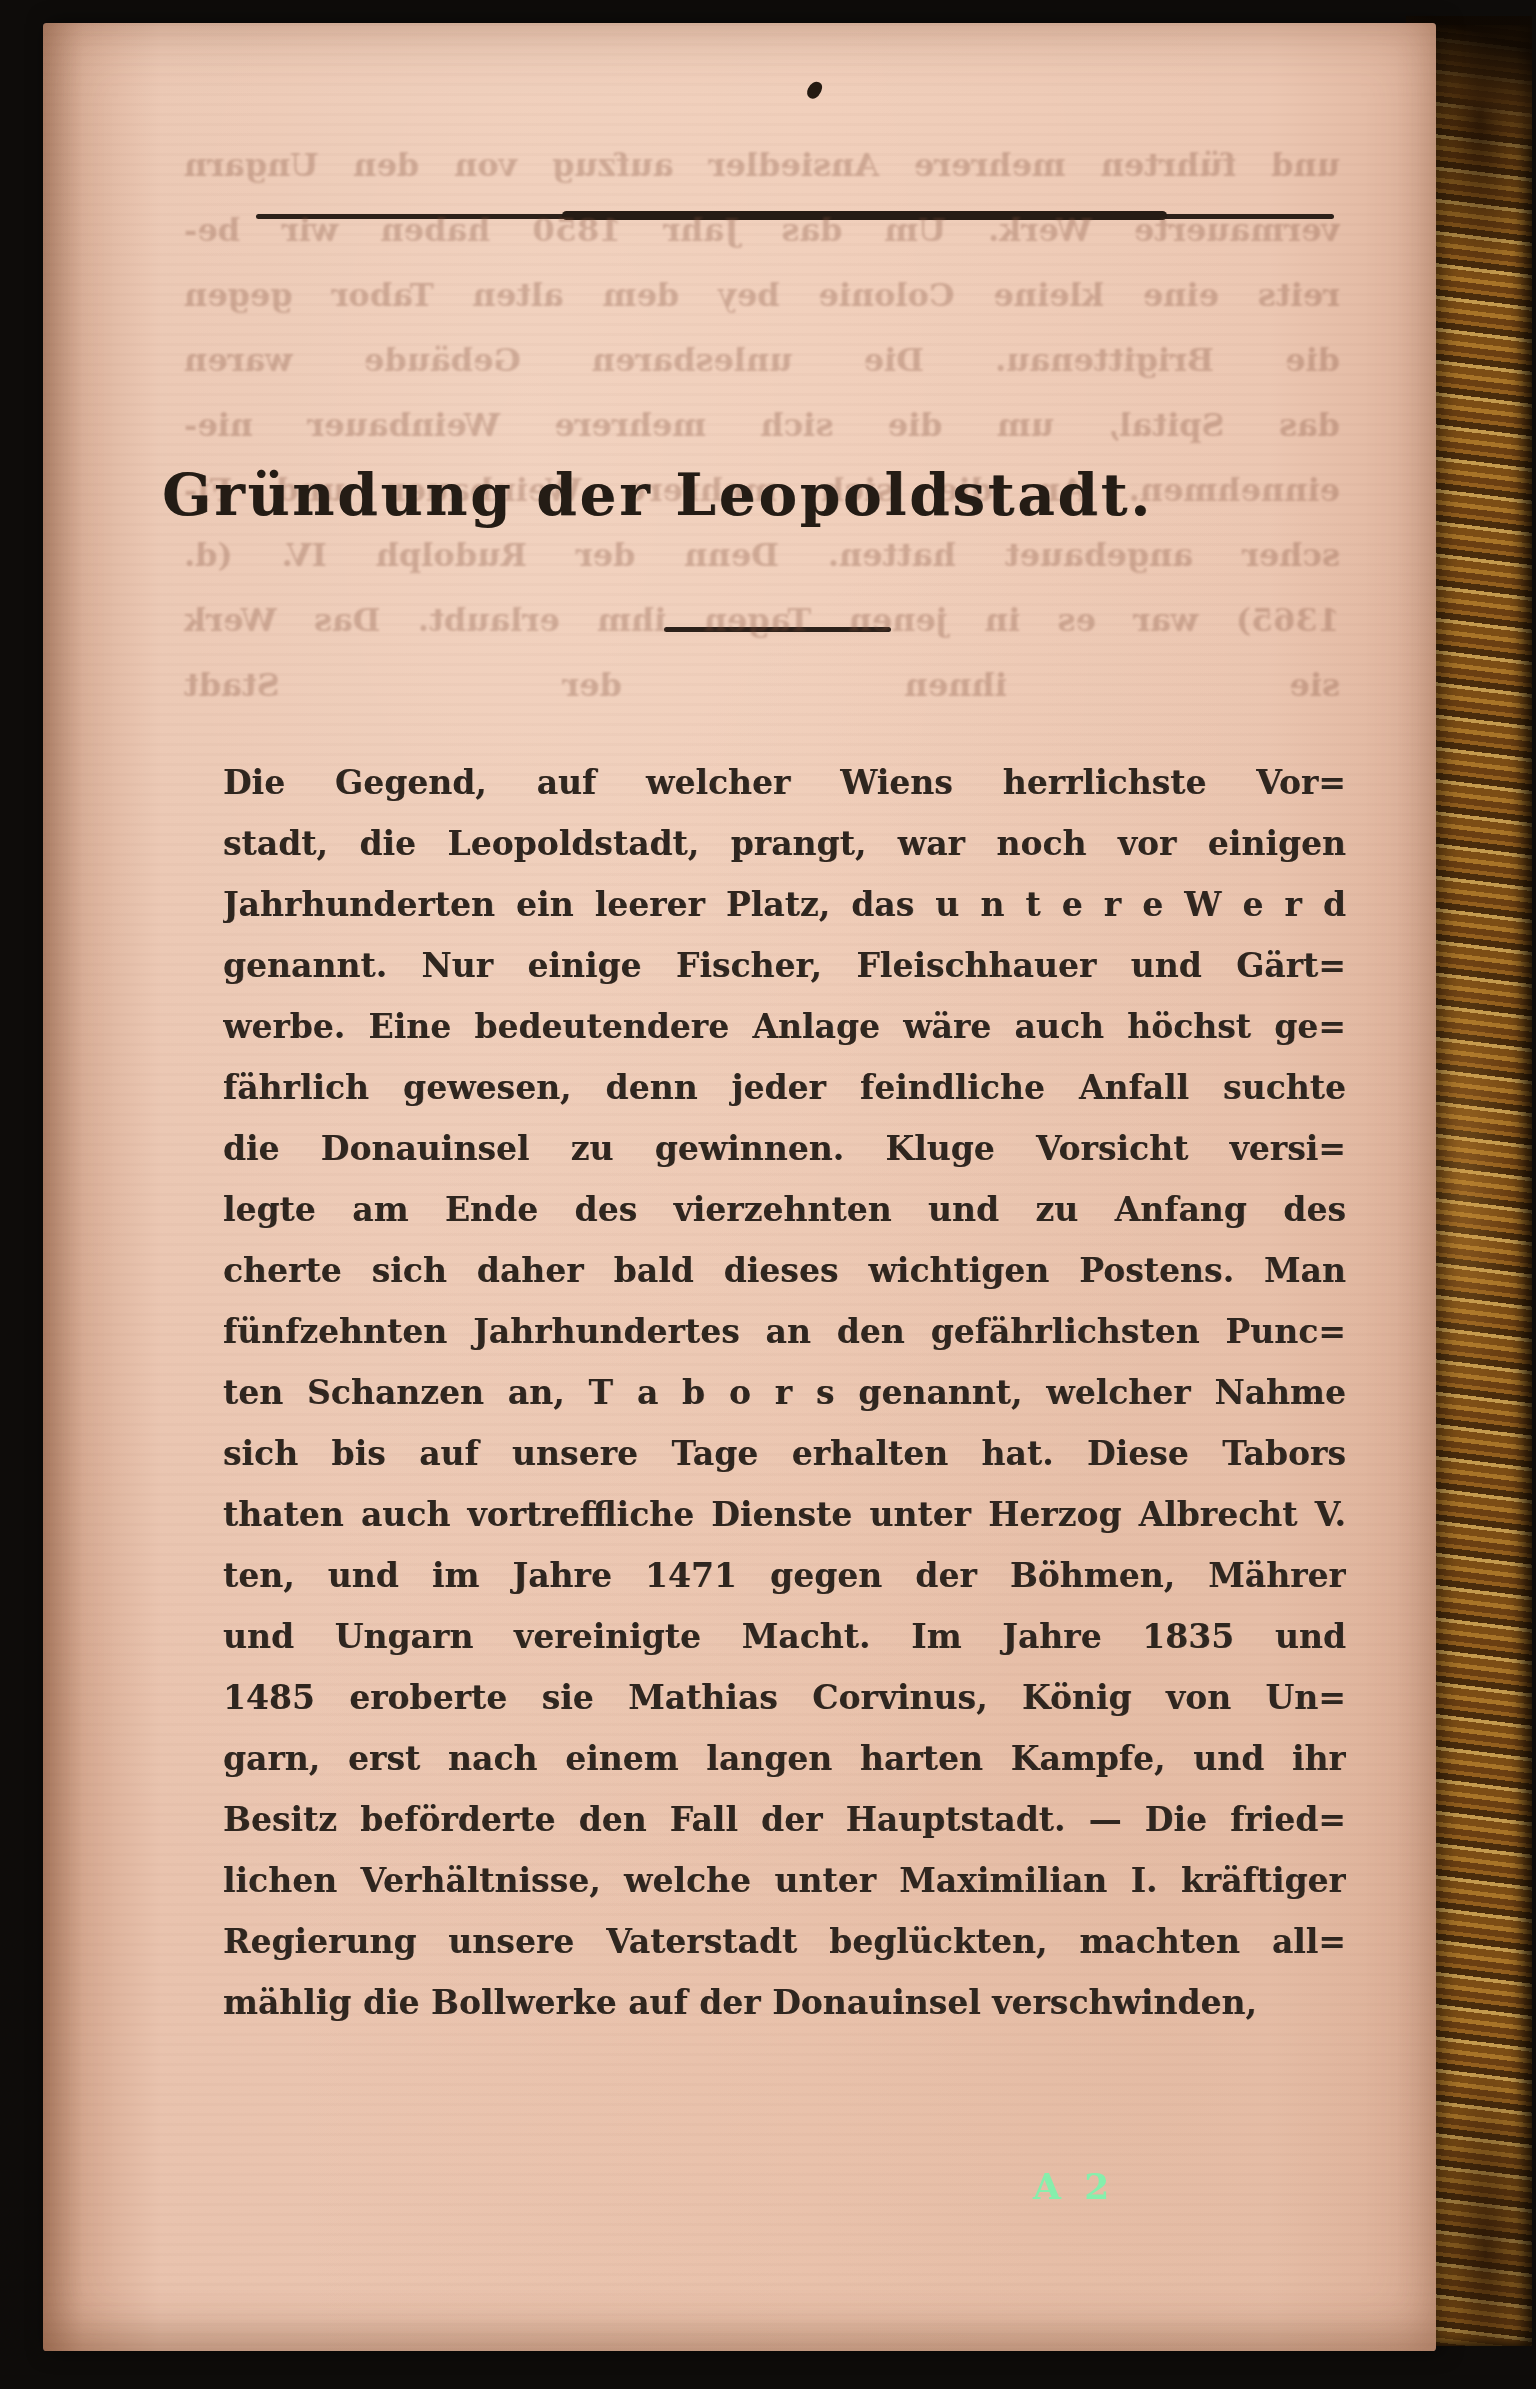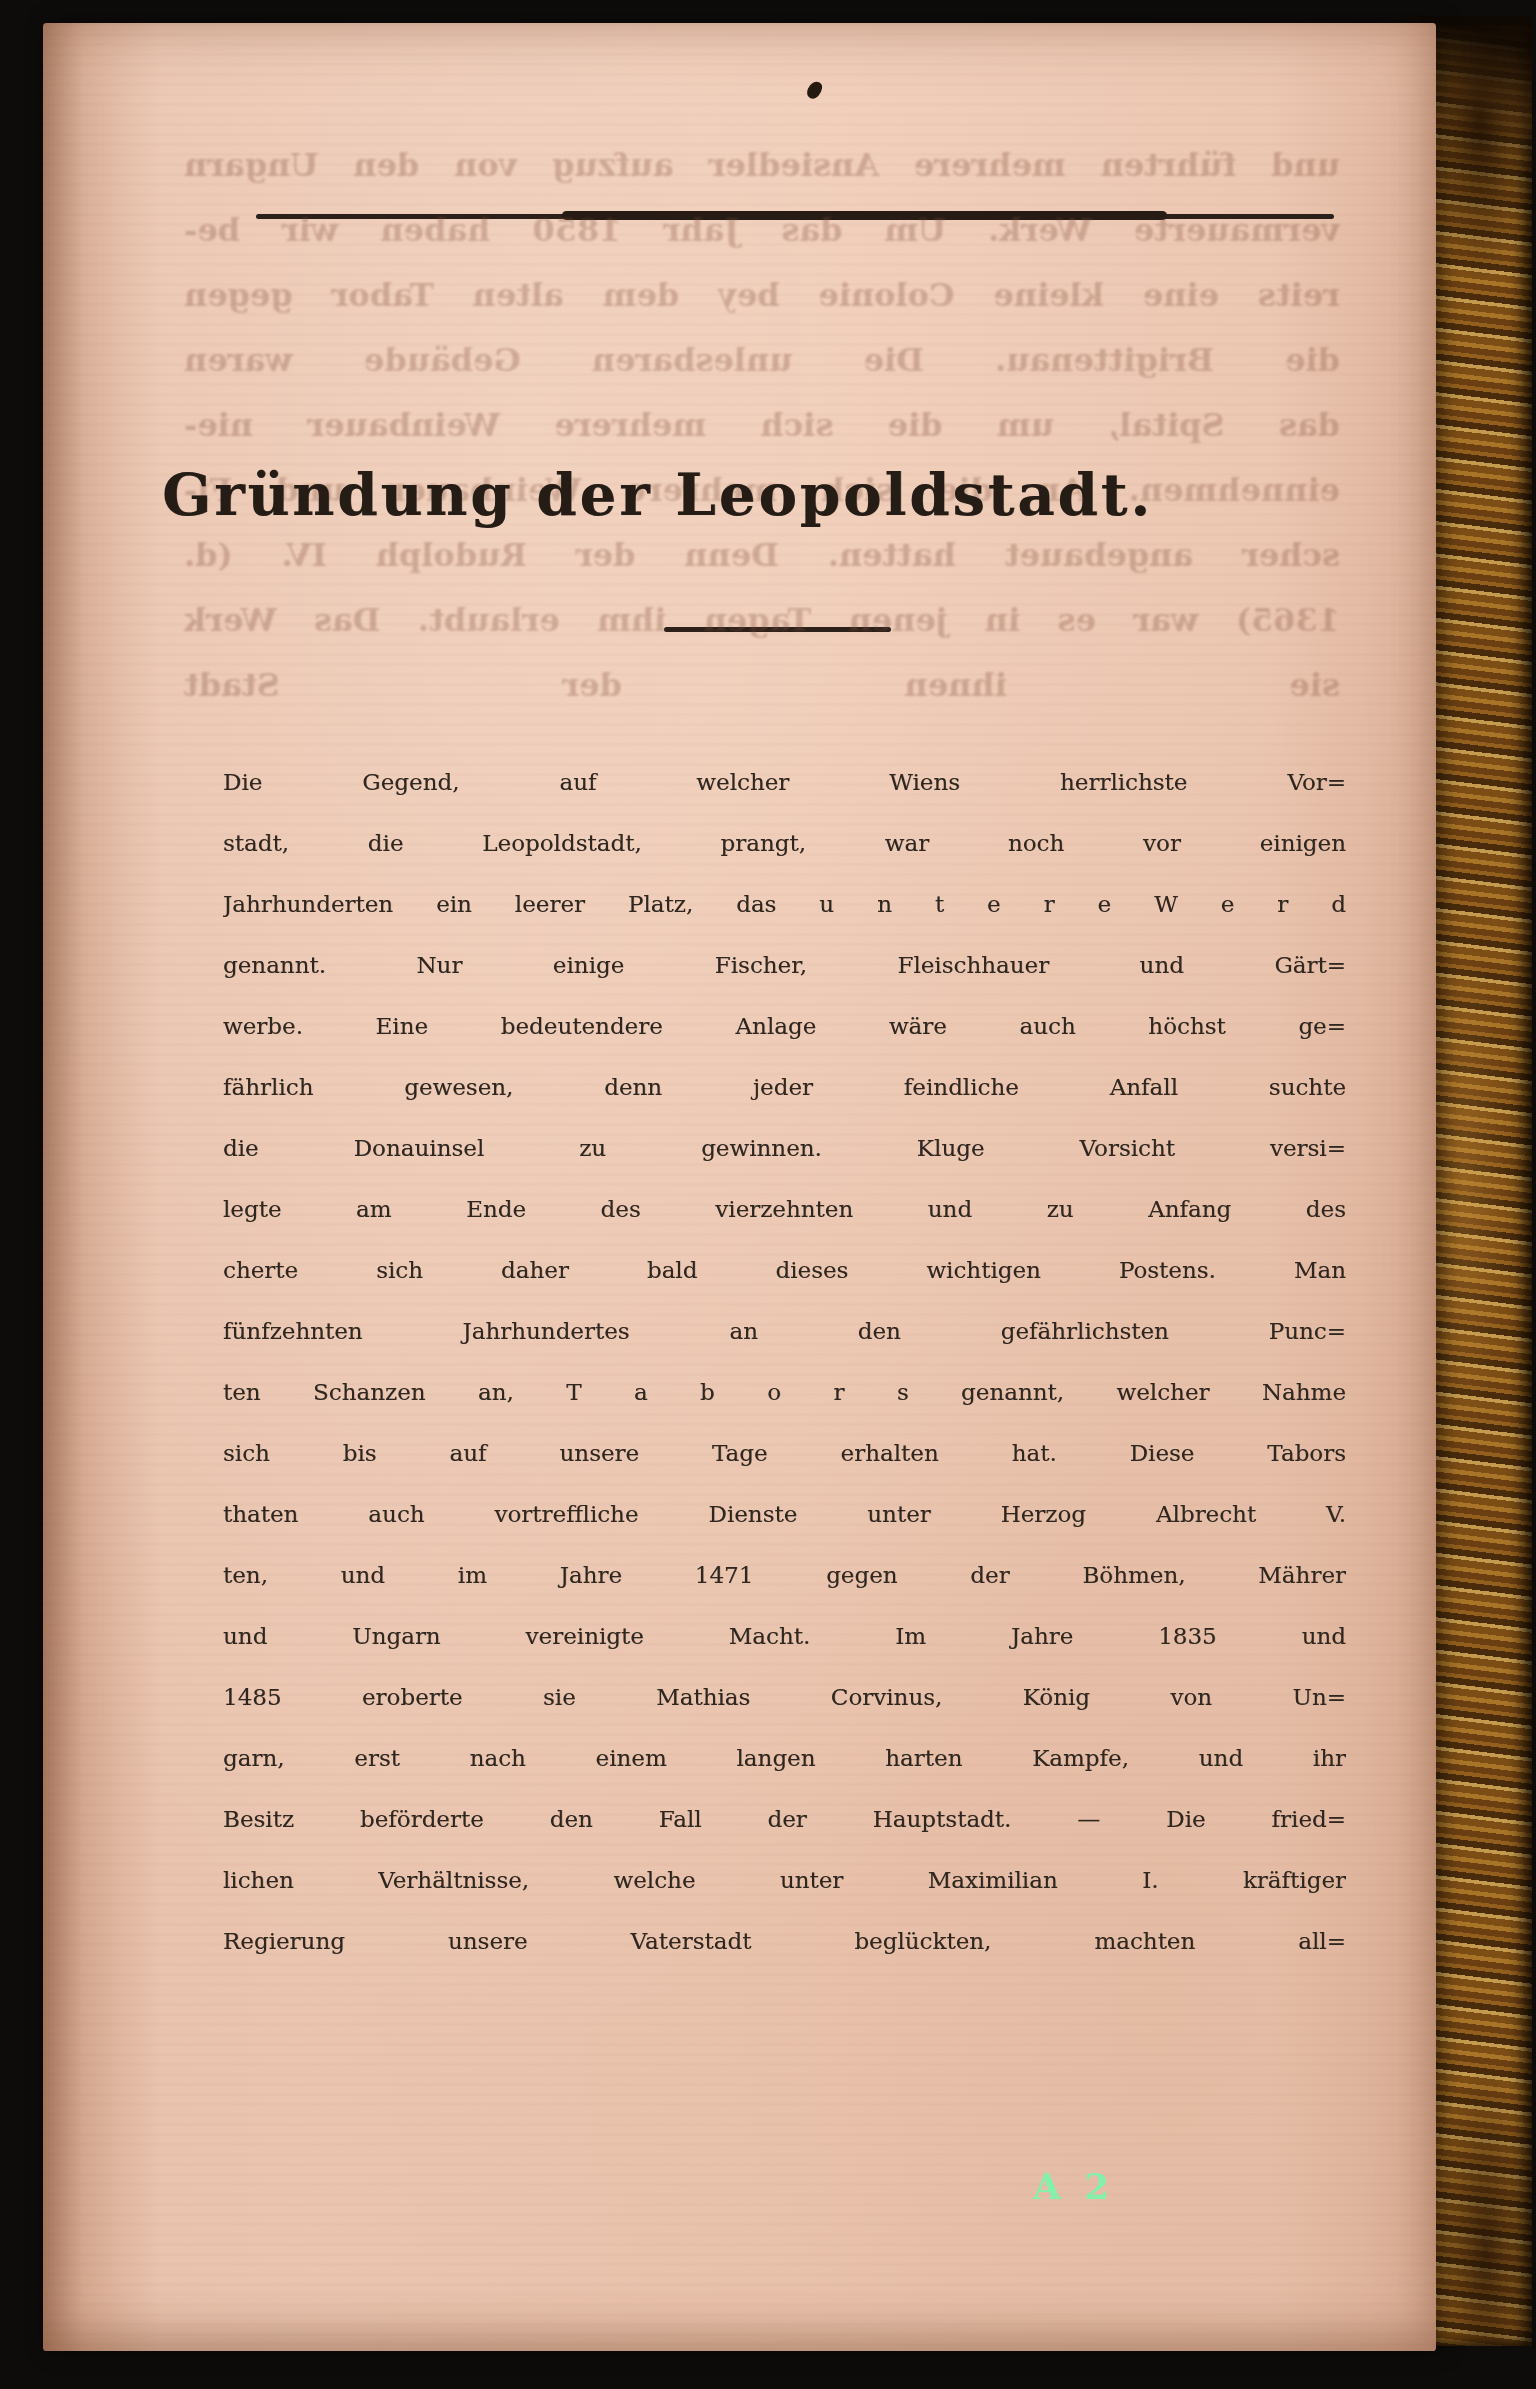--- a/index.html
+++ b/index.html
@@ -128,22 +128,22 @@
 
   
   .body-text {
     position: absolute;
     left: 223px; top: 752px;
     width: 1123px;
     z-index: 3;
   }
   .body-line {
     height: 61px; line-height: 61px;
-    font-size: 23px;
-    font-weight: normal;
+    font-size: 33px;
+    font-weight: bold;
     color: #2f261f;
     text-align: justify;
     text-align-last: justify;
     overflow: hidden;
     text-shadow: 0.4px 0.4px 0 rgba(47,38,31,0.35);
   }
   .body-line.last { text-align-last: left; }
 
   .signature {
     position: absolute;
@@ -199,16 +199,17 @@
   <div class="body-line">ten Schanzen an, T a b o r s genannt, welcher Nahme</div>
   <div class="body-line">sich bis auf unsere Tage erhalten hat. Diese Tabors</div>
   <div class="body-line">thaten auch vortreffliche Dienste unter Herzog Albrecht V.</div>
   <div class="body-line">ten, und im Jahre 1471 gegen der Böhmen, Mährer</div>
   <div class="body-line">und Ungarn vereinigte Macht. Im Jahre 1835 und</div>
   <div class="body-line">1485 eroberte sie Mathias Corvinus, König von Un=</div>
   <div class="body-line">garn, erst nach einem langen harten Kampfe, und ihr</div>
   <div class="body-line">Besitz beförderte den Fall der Hauptstadt. — Die fried=</div>
   <div class="body-line">lichen Verhältnisse, welche unter Maximilian I. kräftiger</div>
   <div class="body-line">Regierung unsere Vaterstadt beglückten, machten all=</div>
+  <div class="body-line last">mählig die Bollwerke auf der Donauinsel verschwinden,</div>
 </div>
 
 <div class="signature">A 2</div>
 
 
 </body></html>

